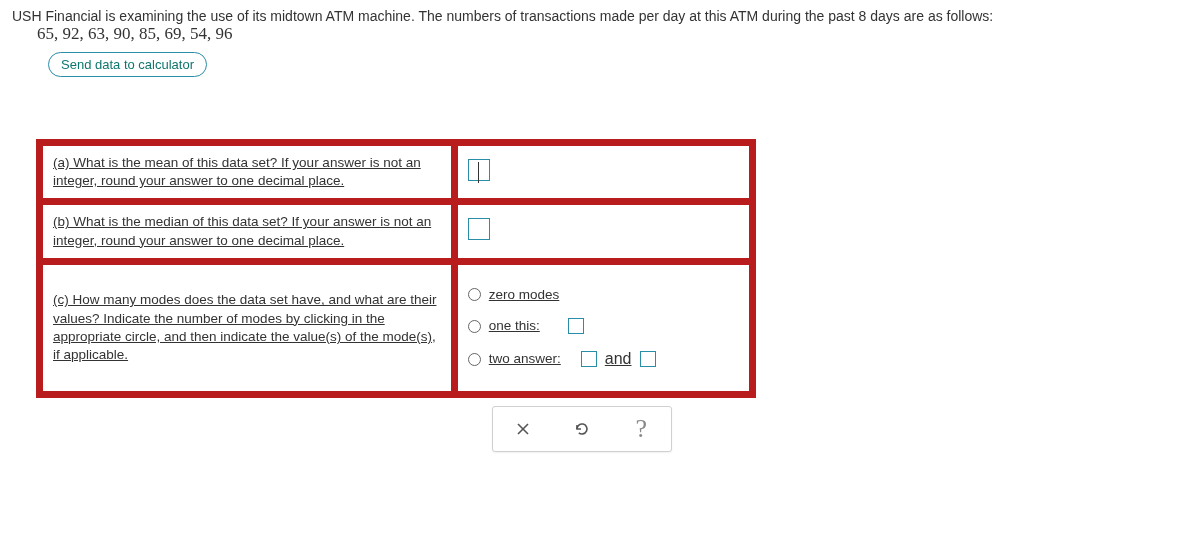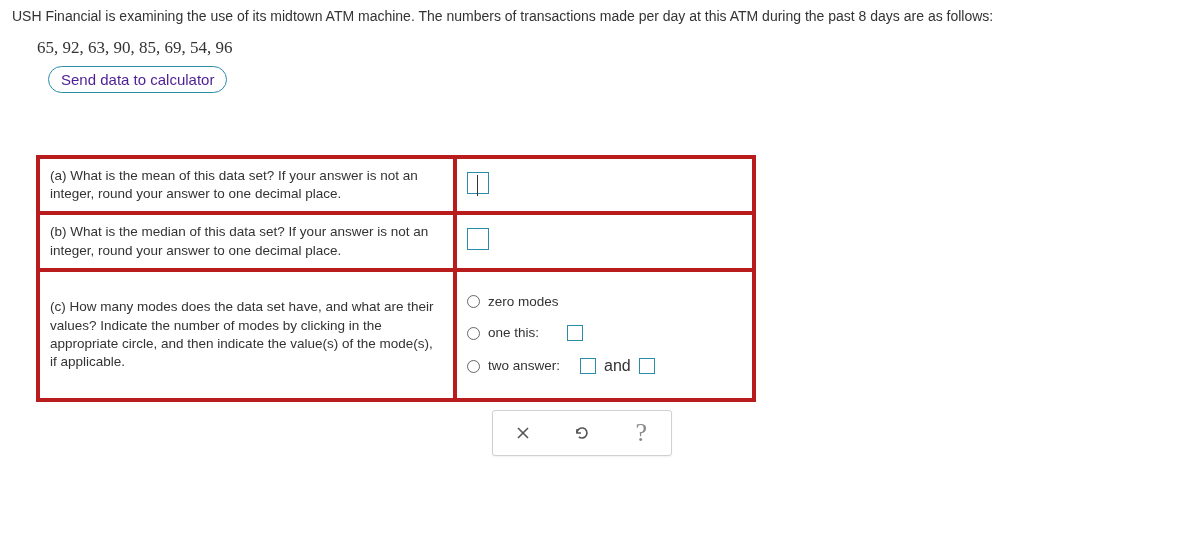--- a/index.html
+++ b/index.html
@@ -5,49 +5,50 @@
   * { box-sizing: border-box; margin: 0; padding: 0; }
   body {
     font-family: Arial, Helvetica, sans-serif;
     font-size: 14px;
     color: #333;
     background: #fff;
     width: 1200px;
     height: 536px;
     padding: 8px 12px;
   }
-  .question-stem { margin-bottom: 14px; }
+  .question-stem { margin-bottom: 0; }
   .data-row {
     font-family: "Times New Roman", Times, serif;
     font-size: 17px;
     margin: 0 0 8px 25px;
   }
   .send-btn {
     display: inline-block;
     margin-left: 36px;
     border: 1px solid #2a8da8;
-    color: #4c1d95;
+    color: #0f766e;
     background: #fff;
     border-radius: 14px;
     padding: 4px 12px;
-    font-size: 15px;
+    font-size: 13px;
     cursor: pointer;
   }
   .parts-table {
     margin-top: 62px;
     border-collapse: collapse;
     width: 720px;
     margin-left: 24px;
   }
   .parts-table td {
-    border: 4px solid #b91c1c;
+    border: 7px solid #b91c1c;
     padding: 8px 10px;
     vertical-align: middle;
     font-size: 13.5px;
     line-height: 1.35;
+    text-decoration: underline;
   }
   .prompt-col { width: 420px; }
   .ans-col { width: 300px; }
   .num-input {
     width: 22px;
     height: 22px;
     border: 1px solid #2a8da8;
     background: #fff;
   }
   .sm-input {

